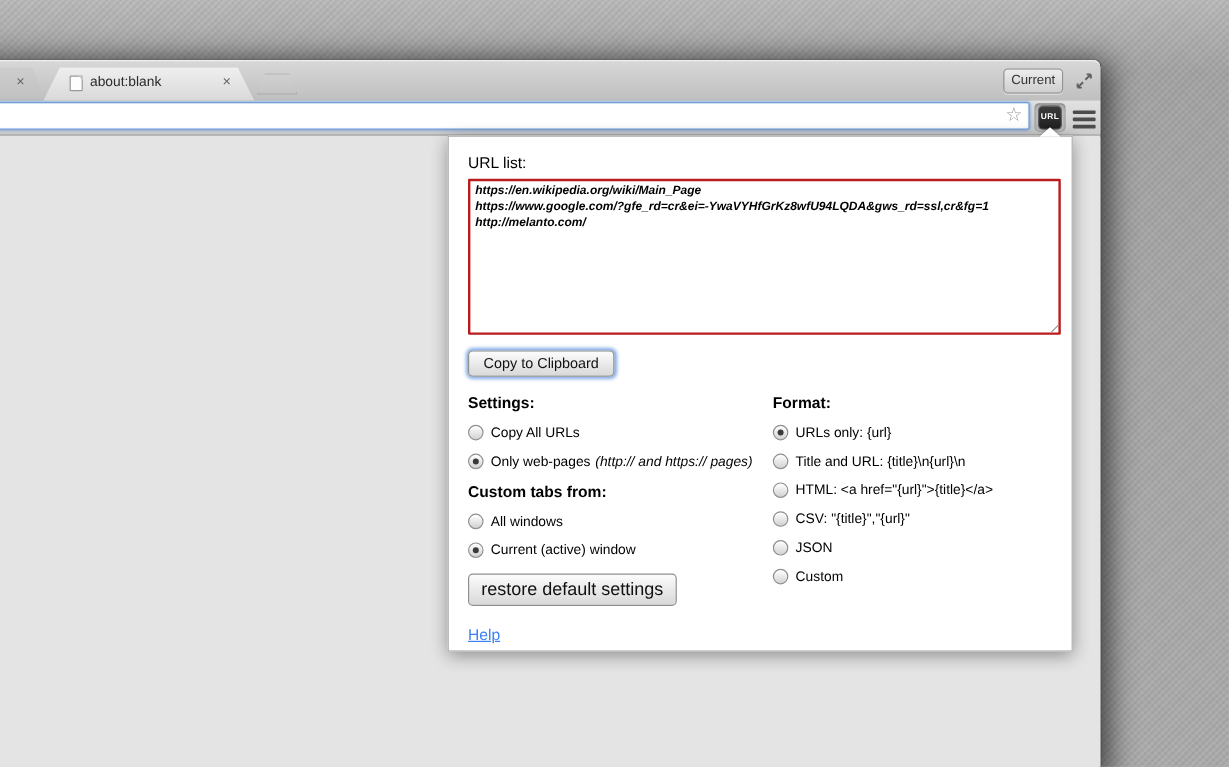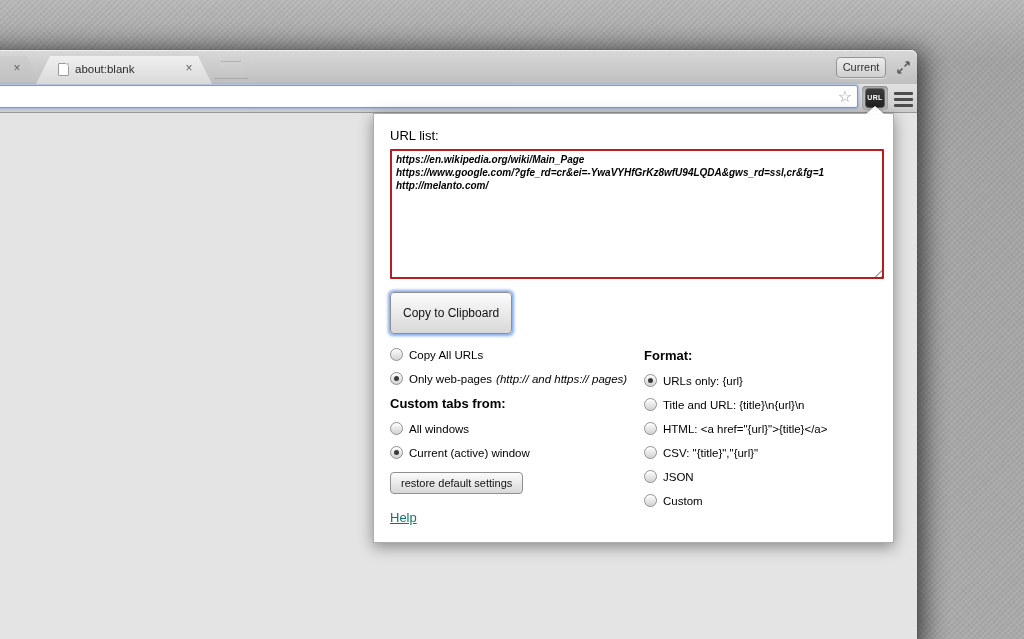--- a/index.html
+++ b/index.html
@@ -141,43 +141,43 @@
     background:repeating-linear-gradient(-45deg,#ababab 0 1px, transparent 1px 4px);
     clip-path:polygon(100% 0, 100% 100%, 0 100%);
     cursor:nwse-resize;
   }
   .btn {
     display:inline-block; border:1px solid #8f8f8f; border-radius:4px;
     background:linear-gradient(#fcfcfc,#d8d8d8);
     font-family:"Liberation Sans", sans-serif; color:#111; cursor:default;
   }
   .copy-btn {
-    margin-top:13px; font-size:12px; padding:13px 12px;
+    margin-top:13px; font-size:12px; padding:3px 12px;
     box-shadow:0 0 3px 1.5px rgba(100,150,230,.8);
   }
-  .restore-btn { font-size:11px; padding:4px 10px; margin-top:2px; }
+  .restore-btn { font-size:15px; padding:4px 10px; margin-top:2px; }
   .cols { display:flex; margin-top:14px; }
   .col-left { width:254px; flex:none; }
   .col-right { flex:1; }
   .section-heading { font-size:13px; font-weight:bold; margin-bottom:11px; }
   .section-heading.mt { margin-top:0; }
   .radio-row { display:flex; align-items:center; height:13px; margin-bottom:11px; }
   .radio {
     width:13px; height:13px; flex:none; position:relative; margin-right:6px;
     border:1px solid #8f8f8f; border-radius:50%;
     background:linear-gradient(#ffffff,#d2d2d2);
     box-shadow:inset 0 1px 0 rgba(255,255,255,.8);
   }
   .radio[data-selected="true"]::after {
     content:""; position:absolute; left:3px; top:3px; width:5px; height:5px;
     border-radius:50%; background:#3a3a3a;
   }
   .radio-label { white-space:nowrap; }
   .radio-note { font-style:italic; margin-left:4px; white-space:nowrap;text-align:center; }
-  .help-link { display:inline-block; margin-top:16px; font-size:13px; color:#0f766e; text-decoration:underline; cursor:pointer; }
+  .help-link { display:inline-block; margin-top:16px; font-size:13px; color:#3b82f6; text-decoration:underline; cursor:pointer; }
 </style>
 </head>
 <body>
 
 <div class="window">
   <div class="tabstrip">
     <div class="tab tab-partial">
       <span class="tab-close">×</span>
     </div>
     <div class="tab tab-active">
@@ -221,20 +221,21 @@
       <textarea class="url-textarea" spellcheck="false" style="">https://en.wikipedia.org/wiki/Main_Page
 https://www.google.com/?gfe_rd=cr&amp;ei=-YwaVYHfGrKz8wfU94LQDA&amp;gws_rd=ssl,cr&amp;fg=1
 http://melanto.com/</textarea>
       <div class="ta-grip"></div>
     </div>
 
     <button class="btn copy-btn">Copy to Clipboard</button>
 
     <div class="cols">
       <div class="col-left">
+        <div class="section-heading">Settings:</div>
 
         <div class="radio-row">
           <span class="radio" data-selected="false"></span>
           <span class="radio-label">Copy All URLs</span>
         </div>
         <div class="radio-row">
           <span class="radio" data-selected="true"></span>
           <span class="radio-label">Only web-pages</span>
           <span class="radio-note">(http:// and https:// pages)</span>
         </div>

